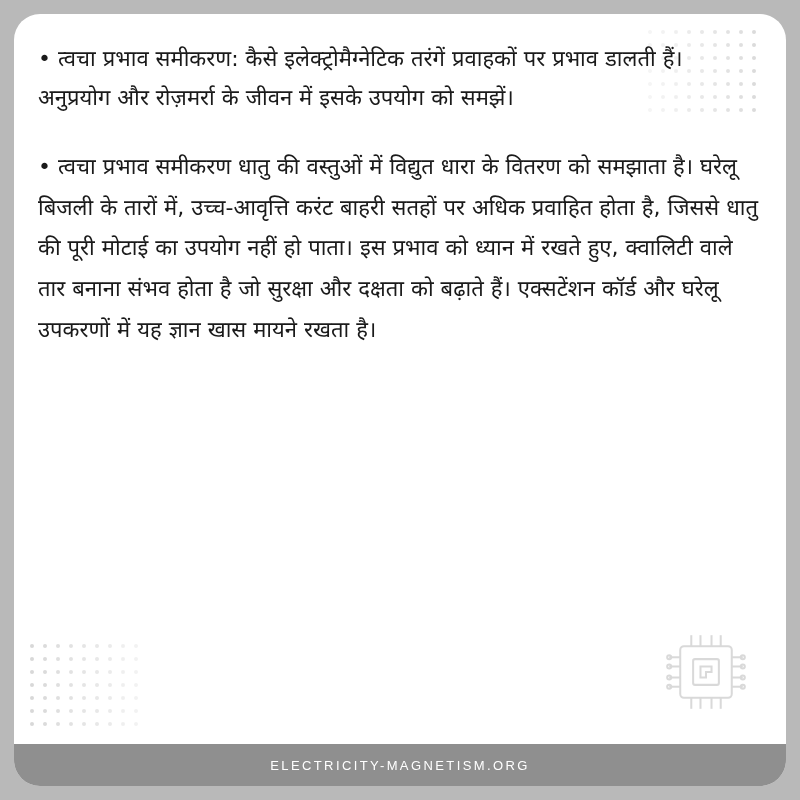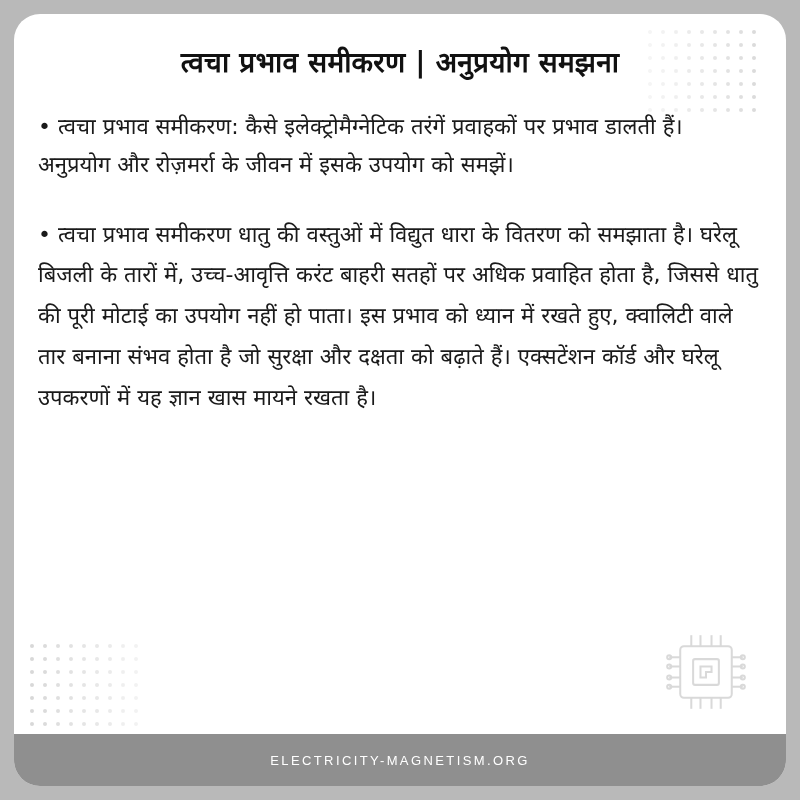--- a/index.html
+++ b/index.html
@@ -101,21 +101,21 @@
     width: 92px;
     height: 92px;
     opacity: 0.32;
   }
 
   .footer {
     position: absolute;
     left: 14px;
     bottom: 14px;
     width: 772px;
-    height: 52px;
+    height: 42px;
     background: #8f8f8f;
     border-bottom-left-radius: 26px;
     border-bottom-right-radius: 26px;
     display: flex;
     align-items: center;
     justify-content: center;
   }
 
   .footer-text {
     color: #ffffff;
@@ -255,21 +255,20 @@
         <span style="left: 26px; top: 78px; opacity: 0.83;"></span>
         <span style="left: 39px; top: 78px; opacity: 0.75;"></span>
         <span style="left: 52px; top: 78px; opacity: 0.67;"></span>
         <span style="left: 65px; top: 78px; opacity: 0.58;"></span>
         <span style="left: 78px; top: 78px; opacity: 0.5;"></span>
         <span style="left: 91px; top: 78px; opacity: 0.42;"></span>
         <span style="left: 104px; top: 78px; opacity: 0.33;"></span>
       </div>
 
     <div class="content">
-      <h1 class="title">त्वचा प्रभाव समीकरण | अनुप्रयोग समझना</h1>
       <p class="para">• त्वचा प्रभाव समीकरण: कैसे इलेक्ट्रोमैग्नेटिक तरंगें प्रवाहकों पर प्रभाव डालती हैं। अनुप्रयोग और रोज़मर्रा के जीवन में इसके उपयोग को समझें।</p>
       <p class="body-para">• त्वचा प्रभाव समीकरण धातु की वस्तुओं में विद्युत धारा के वितरण को समझाता है। घरेलू बिजली के तारों में, उच्च-आवृत्ति करंट बाहरी सतहों पर अधिक प्रवाहित होता है, जिससे धातु की पूरी मोटाई का उपयोग नहीं हो पाता। इस प्रभाव को ध्यान में रखते हुए, क्वालिटी वाले तार बनाना संभव होता है जो सुरक्षा और दक्षता को बढ़ाते हैं। एक्सटेंशन कॉर्ड और घरेलू उपकरणों में यह ज्ञान खास मायने रखता है।</p>
     </div>
 
     <div class="chip-icon">
       <svg viewBox="0 0 100 100" width="92" height="92" fill="none" stroke="#8a8a8a" stroke-width="2.2">
         <rect x="22" y="22" width="56" height="56" rx="4"></rect>
         <rect x="36" y="36" width="28" height="28" rx="2"></rect>
         <path d="M44 44 h12 v6 h-6 v6 h-6 z" stroke-width="2.2"></path>
         <line x1="34" y1="22" x2="34" y2="10"></line>

